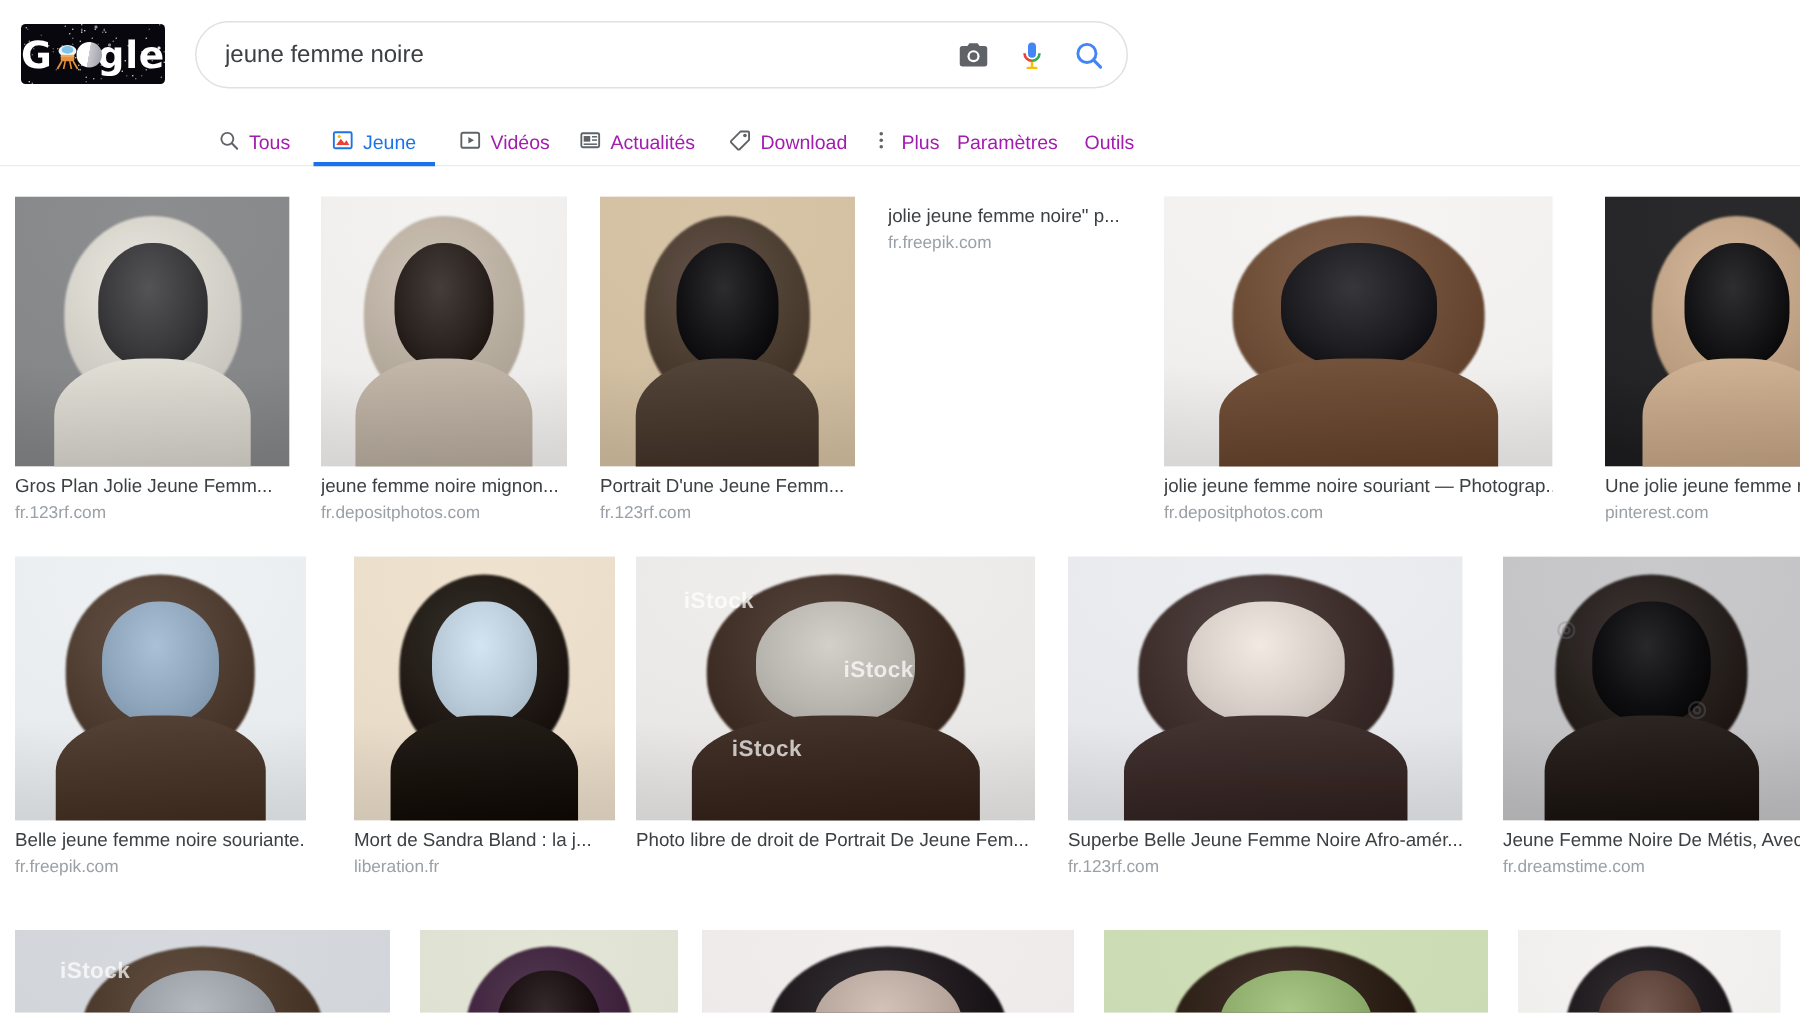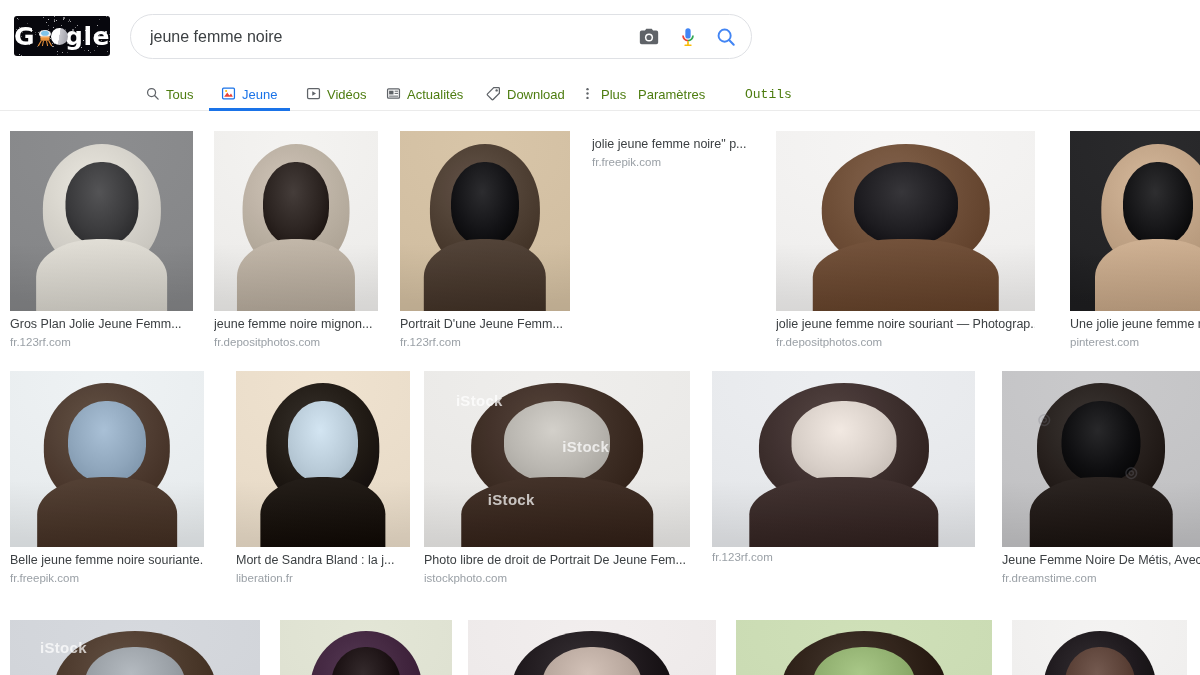--- a/index.html
+++ b/index.html
@@ -91,21 +91,21 @@
   }
   #nav-divider {
     position: absolute;
     left: 0; top: 34px; width: 1200px; height: 1px;
     background: #ebebeb;
   }
   .nav-item {
     position: absolute; top: 0;
     height: 34px;
     display: flex; align-items: center; gap: 6px;
-    font-size: 13px; color: #4d7c0f;
+    font-size: 13px; color: #a21caf;
     white-space: nowrap;
     cursor: pointer;
   }
   .nav-item .nav-label { line-height: 1; position: relative; top: 1px; }
   .nav-item.active { color: #1a73e8; }
   .nav-underline {
     position: absolute;
     left: 209px; top: 32px;
     width: 81px; height: 3px;
     background: #1a73e8;
@@ -325,21 +325,21 @@
           <svg class="nav-ico" viewBox="0 0 24 24">
       <circle cx="12" cy="5" r="1.9" fill="#5f6368"></circle>
             <circle cx="12" cy="12" r="1.9" fill="#5f6368"></circle>
       <circle cx="12" cy="19" r="1.9" fill="#5f6368"></circle>
           </svg>
           <span class="nav-label">Plus</span>
         </div>
         <div class="nav-item" style="left: 638px;">
           <span class="nav-label">Paramètres</span>
         </div>
-        <div class="nav-item" style="left: 745px; font-family: Liberation Mono, monospace;">
+        <div class="nav-item" style="left: 723px;">
           <span class="nav-label">Outils</span>
         </div>
       </div>
   </div>
 </div>
 
 <div id="results">
     <div class="res-row" style="top: 20px;">
       <div class="tile" style="left: 10px; width: 183px;">
         <div class="thumb" style="height: 180px;">
@@ -501,39 +501,39 @@
     <div style="position:absolute;left:50%;top:105.6px;transform:translateX(-50%);
         width:191.51999999999998px;height:80.96000000000001px;border-radius:46% 46% 0 0;
         background:linear-gradient(175deg, #45342b 0%, #2b1a11 100%);"></div>
     <div style="position:absolute;inset:0;background:
         linear-gradient(0deg, rgba(0,0,0,.07) 0%, rgba(0,0,0,0) 38%);"></div>
           <div class="wm" style="left:12%;top:12%;font-size:15px;">iStock</div>
           <div class="wm" style="left:52%;top:38%;font-size:15px;">iStock</div>
           <div class="wm" style="left:24%;top:68%;font-size:15px;">iStock</div>
         </div>
         <div class="cap">Photo libre de droit de Portrait De Jeune Fem...</div>
-        <div class="src">istockphoto.com</div>
       </div>
       <div class="tile" style="left: 712px; width: 263px;">
         <div class="thumb" style="height: 176px;">
     <div style="position:absolute;inset:0;background:
         radial-gradient(ellipse 120% 90% at 50% 10%, #eceef1 0%, #e6e8eb 70%, #dee0e3 100%);"></div>
     <div style="position:absolute;left:50%;top:12.32px;transform:translateX(-50%);
         width:170.10000000000002px;height:125.55px;border-radius:50% 50% 46% 46%;
         background:radial-gradient(circle at 42% 34%, #50413f 0%, #3a2b29 48%, #241513 100%);
         filter:blur(0.6px);opacity:.97;"></div>
     <div style="position:absolute;left:50%;top:29.92px;transform:translateX(-50%);
         width:105px;height:81px;border-radius:48% 48% 44% 44%;
         background:radial-gradient(ellipse at 46% 36%, #f2e9e2 0%, #d8cfc8 55%, #beb5ae 100%);"></div>
     <div style="position:absolute;left:50%;top:105.6px;transform:translateX(-50%);
         width:189.35999999999999px;height:80.96000000000001px;border-radius:46% 46% 0 0;
         background:linear-gradient(175deg, #443533 0%, #2a1b19 100%);"></div>
     <div style="position:absolute;inset:0;background:
         linear-gradient(0deg, rgba(0,0,0,.07) 0%, rgba(0,0,0,0) 38%);"></div>
         </div>
+        <div class="cap">Superbe Belle Jeune Femme Noire Afro-amér...</div>
         <div class="src">fr.123rf.com</div>
       </div>
       <div class="tile" style="left: 1002px; width: 198px;">
         <div class="thumb" style="height: 176px;">
     <div style="position:absolute;inset:0;background:
         radial-gradient(ellipse 120% 90% at 50% 10%, #c9c9cb 0%, #c3c3c5 70%, #bbbbbd 100%);"></div>
     <div style="position:absolute;left:50%;top:12.32px;transform:translateX(-50%);
         width:127.98px;height:125.55px;border-radius:50% 50% 46% 46%;
         background:radial-gradient(circle at 42% 34%, #39322f 0%, #231c19 48%, #0d0603 100%);
         filter:blur(0.6px);opacity:.97;"></div>

